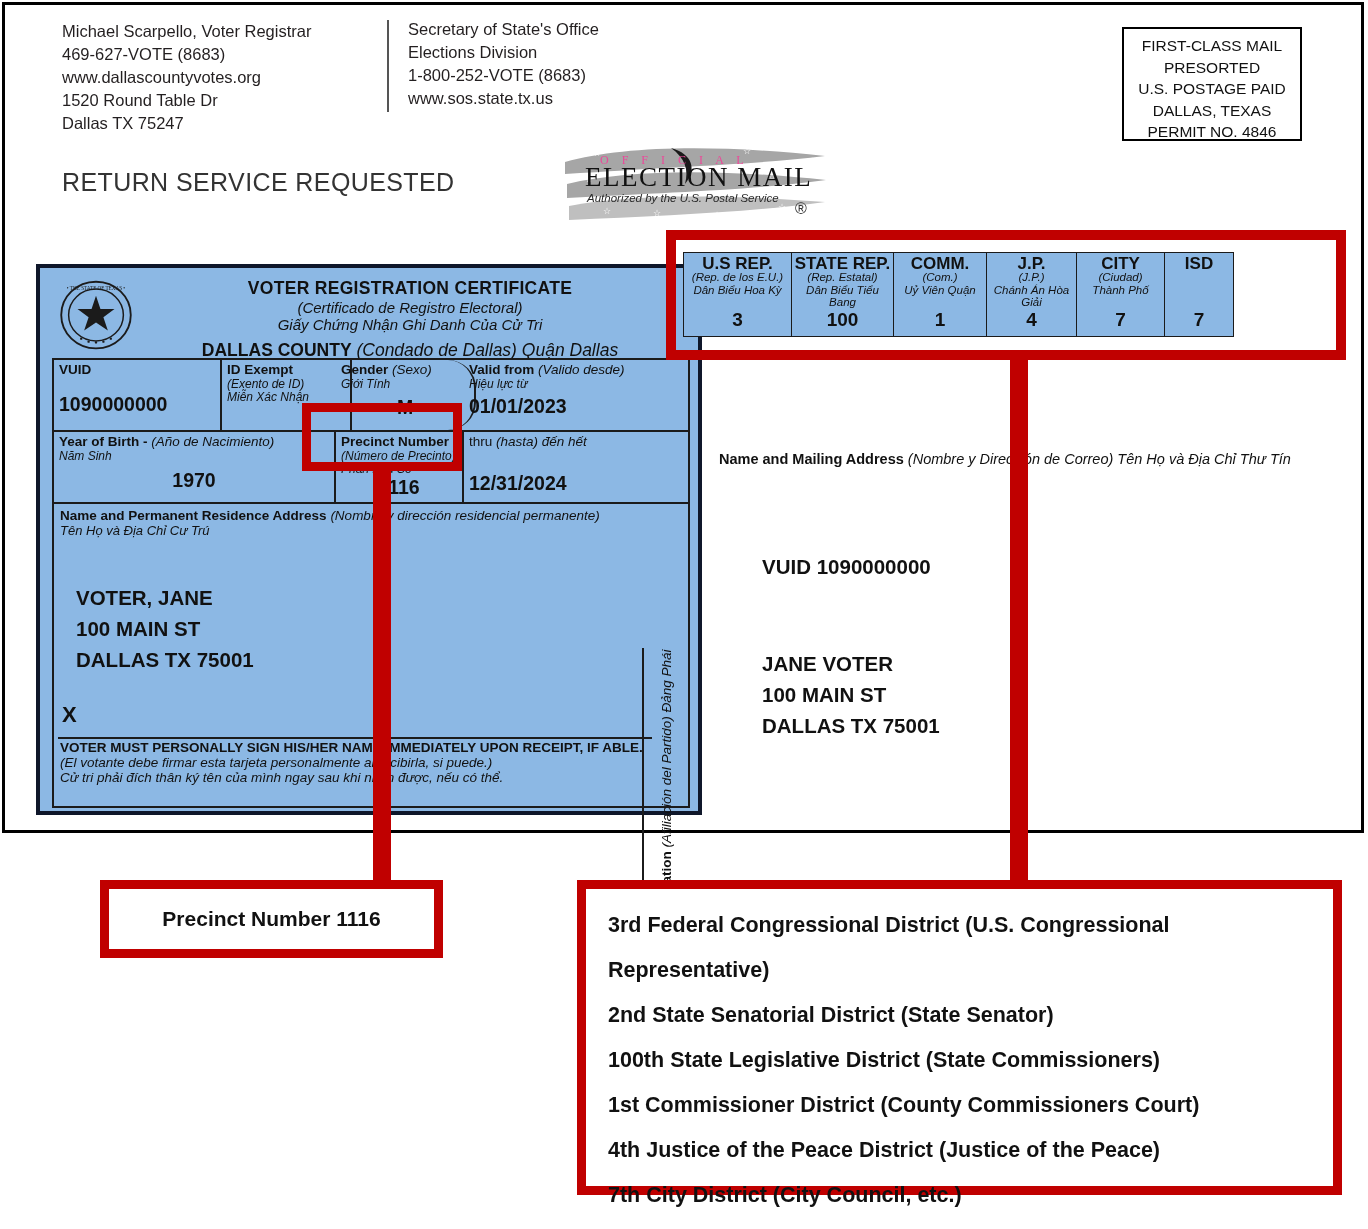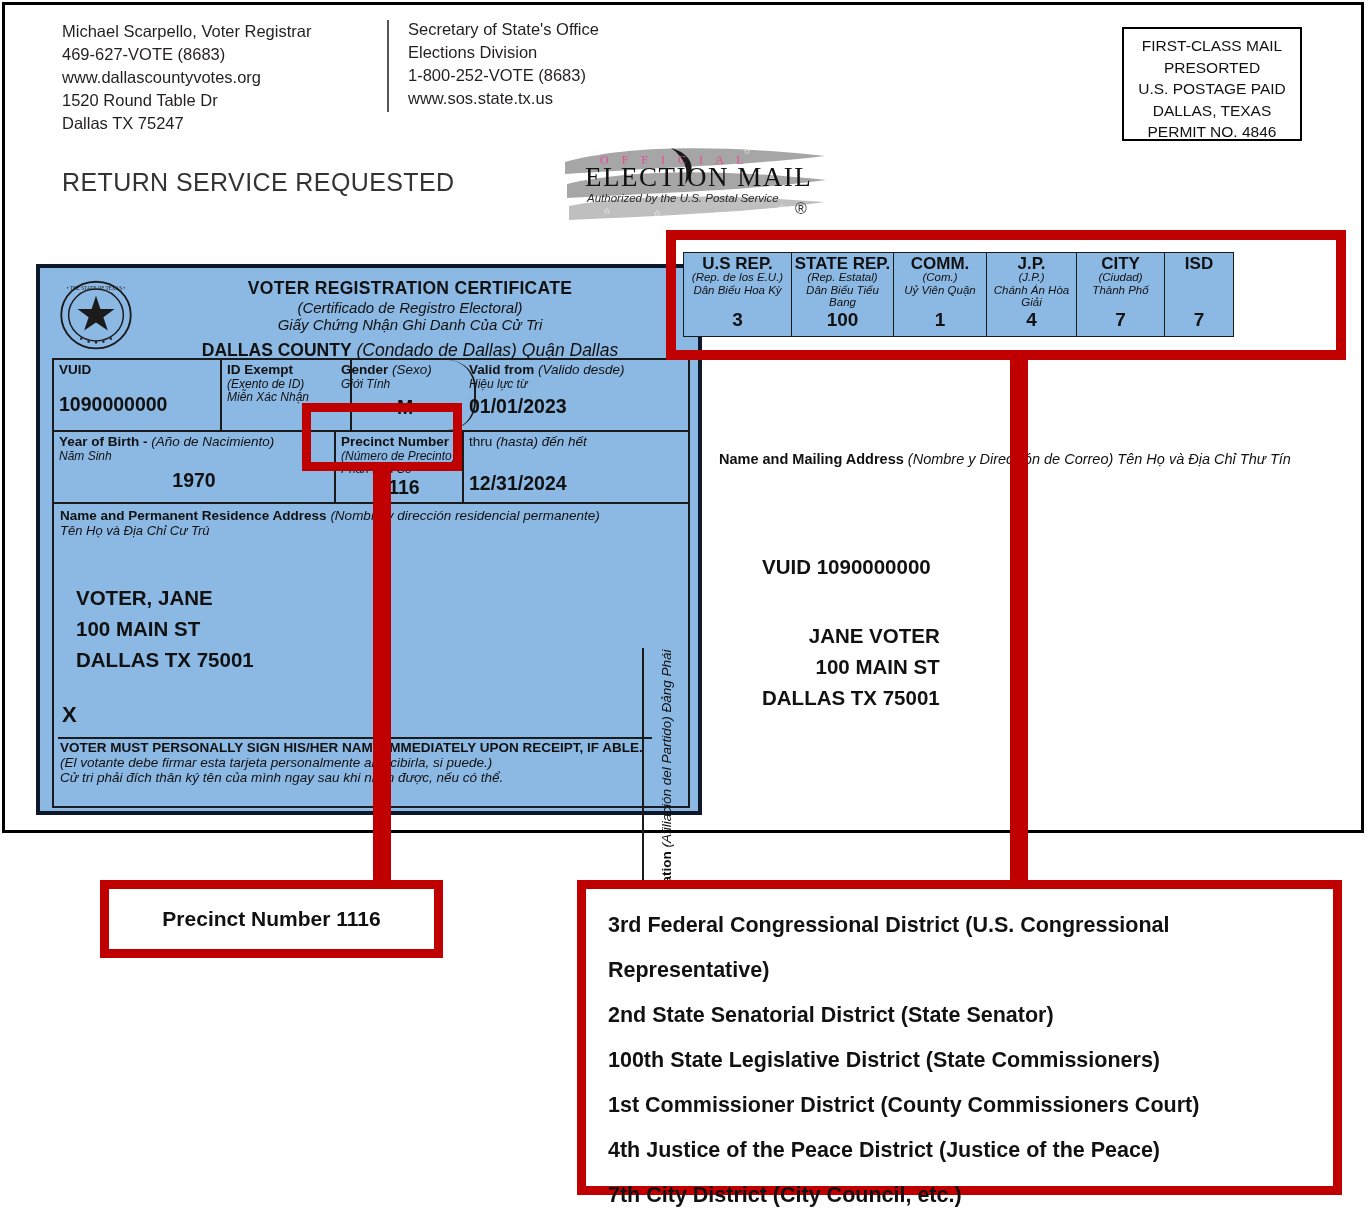--- a/index.html
+++ b/index.html
@@ -207,22 +207,22 @@
     position: absolute;
     left: 719px; top: 451px;
     font-size: 14.5px; font-weight: bold; color: #111;
   }
   .mail-head .es { font-weight: normal; font-style: italic; }
   .mail-vuid {
     position: absolute; left: 762px; top: 555px;
     font-size: 20.5px; font-weight: bold; color: #111;
   }
   .mail-addr {
-    position: absolute; left: 762px; top: 620px;
-    font-size: 20.5px; font-weight: bold; line-height: 31px; color: #111; text-align: right;
+    position: absolute; left: 762px; top: 648px;
+    font-size: 20.5px; font-weight: bold; line-height: 31px; color: #111;
   }
 
   
   .red { position: absolute; background: #c00000; }
 
   
   .red-box-dist {
     position: absolute;
     left: 666px; top: 230px;
     width: 680px; height: 130px;

